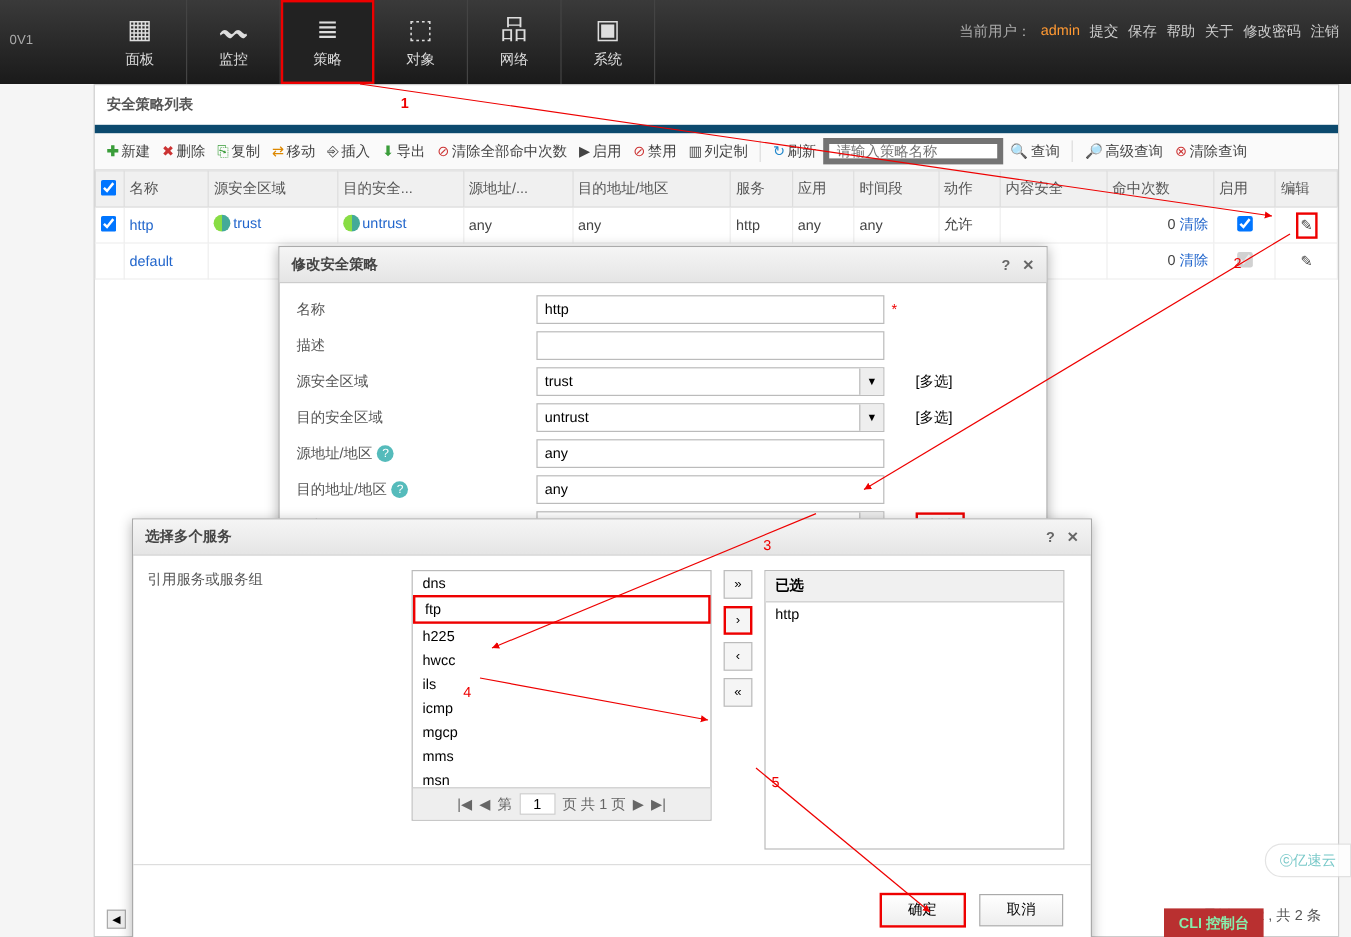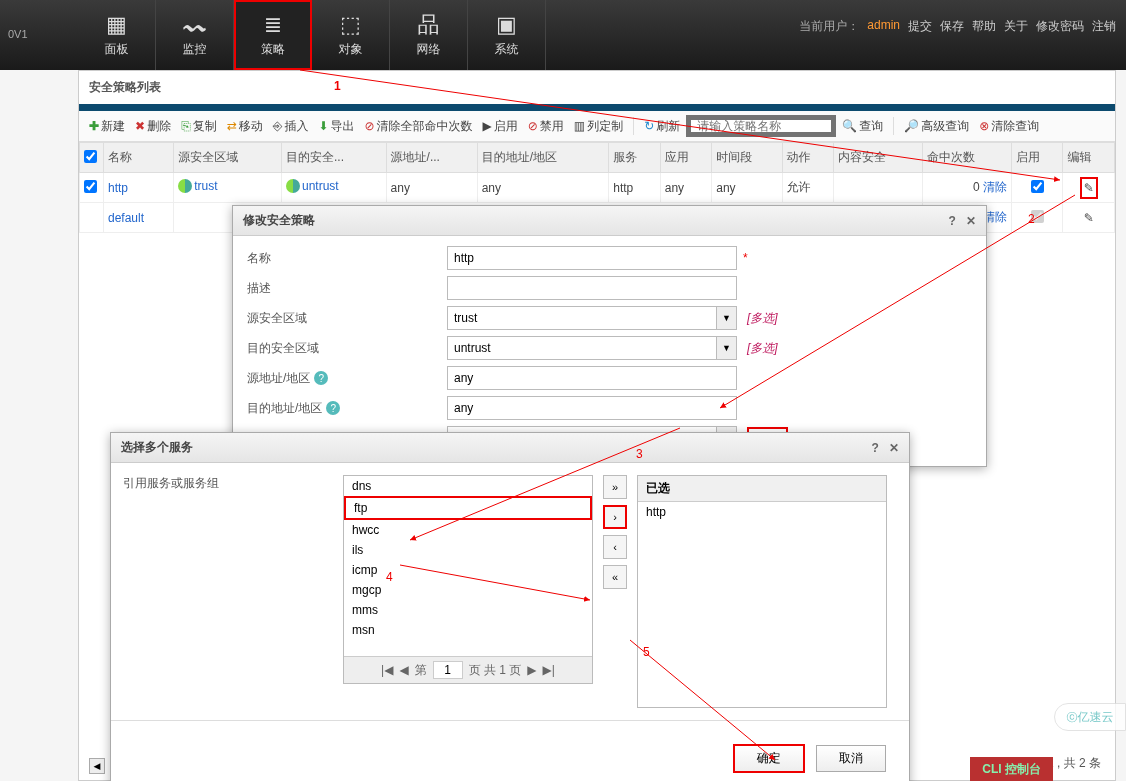--- a/index.html
+++ b/index.html
@@ -42,21 +42,21 @@
     .dialog { position: absolute; background: #fff; border: 1px solid #aaa; box-shadow: 0 2px 10px rgba(0,0,0,0.3); z-index: 10; }
     .dlg-title { background: linear-gradient(#f5f5f5,#e5e5e5); padding: 6px 10px; font-weight: bold; color: #444; border-bottom: 1px solid #ccc; display:flex; justify-content:space-between; align-items:center;}
     .dlg-title .icons { display:flex; gap:10px; color:#666; cursor:pointer;}
     .dlg-body { padding: 10px 14px; }
     .form-row { display: flex; align-items: center; margin-bottom: 6px; }
     .form-label { width: 200px; color: #555; display:flex; align-items:center; gap:4px;}
     .form-input { border: 1px solid #bbb; padding: 3px 6px; width: 290px; height:24px; background:#fff;}
     .form-select { border:1px solid #bbb; width:290px; height:24px; display:flex; align-items:center;}
     .form-select .sel-text { flex:1; padding:0 6px;}
     .form-select .sel-arrow { width:20px; height:22px; border-left:1px solid #bbb; background:#eee; display:flex; align-items:center; justify-content:center; font-size:9px;}
-    .multi-link { color:#be185d; margin-left:10px; cursor:pointer;font-style:italic; }
+    .multi-link { color:#000000; margin-left:26px; cursor:pointer; }
     .multi-link.boxed { border:2px solid #e00; padding:1px 3px;}
     .req { color:#e00; margin-left:6px;}
     .help-icon { width:14px; height:14px; border-radius:50%; background:#5bb; color:#fff; display:inline-flex; align-items:center; justify-content:center; font-size:10px;}
     
     
     .svc-dialog { left: 110px; top: 432px; width: 800px; }
     .svc-body { padding: 12px; display:flex; }
     .svc-label-col { width: 220px; color:#555;}
     .svc-lists { display:flex; gap:10px; align-items:flex-start;}
     .list-box { border: 1px solid #bbb; width: 250px; }
@@ -247,21 +247,21 @@
         <td style="text-align:center;"><span>✎</span></td>
       </tr>
     </tbody>
   </table>
 
   <div class="scroll-left">◀</div>
   <div class="bottom-bar">显示 1 - 2 , 共 2 条</div>
   <div class="cli-btn">CLI 控制台</div>
 </div>
 
-<div class="dialog" style="left:232px; top:205px; width:755px;">
+<div class="dialog" style="left:232px; top:205px; width:641px;">
   <div class="dlg-title">
     <span>修改安全策略</span>
     <span class="icons">
         <span>?</span>
         <span>✕</span>
       </span>
   </div>
   <div class="dlg-body">
     <div class="form-row">
       <div class="form-label">名称</div>
@@ -321,20 +321,21 @@
         <span>✕</span>
       </span>
   </div>
   <div class="svc-body">
     <div class="svc-label-col">引用服务或服务组</div>
     <div class="svc-lists">
       <div class="list-box">
         <div class="list-body">
           <div class="list-item">dns</div>
           <div class="list-item highlighted">ftp</div>
+          <div class="list-item">h225</div>
           <div class="list-item">hwcc</div>
           <div class="list-item">ils</div>
           <div class="list-item">icmp</div>
           <div class="list-item">mgcp</div>
           <div class="list-item">mms</div>
           <div class="list-item">msn</div>
         </div>
         <div class="list-footer">
           <span>|◀</span>
           <span>◀</span>

